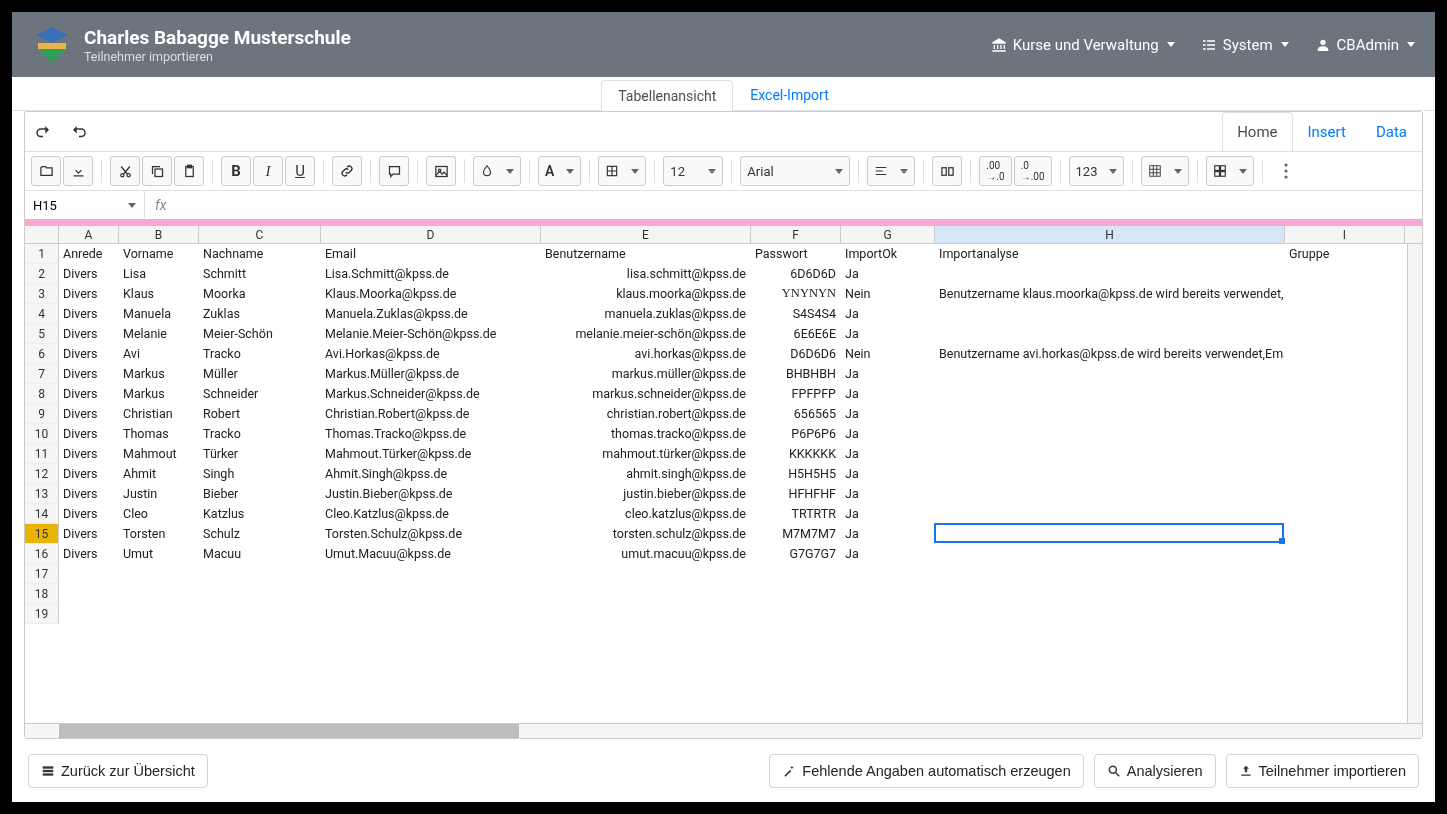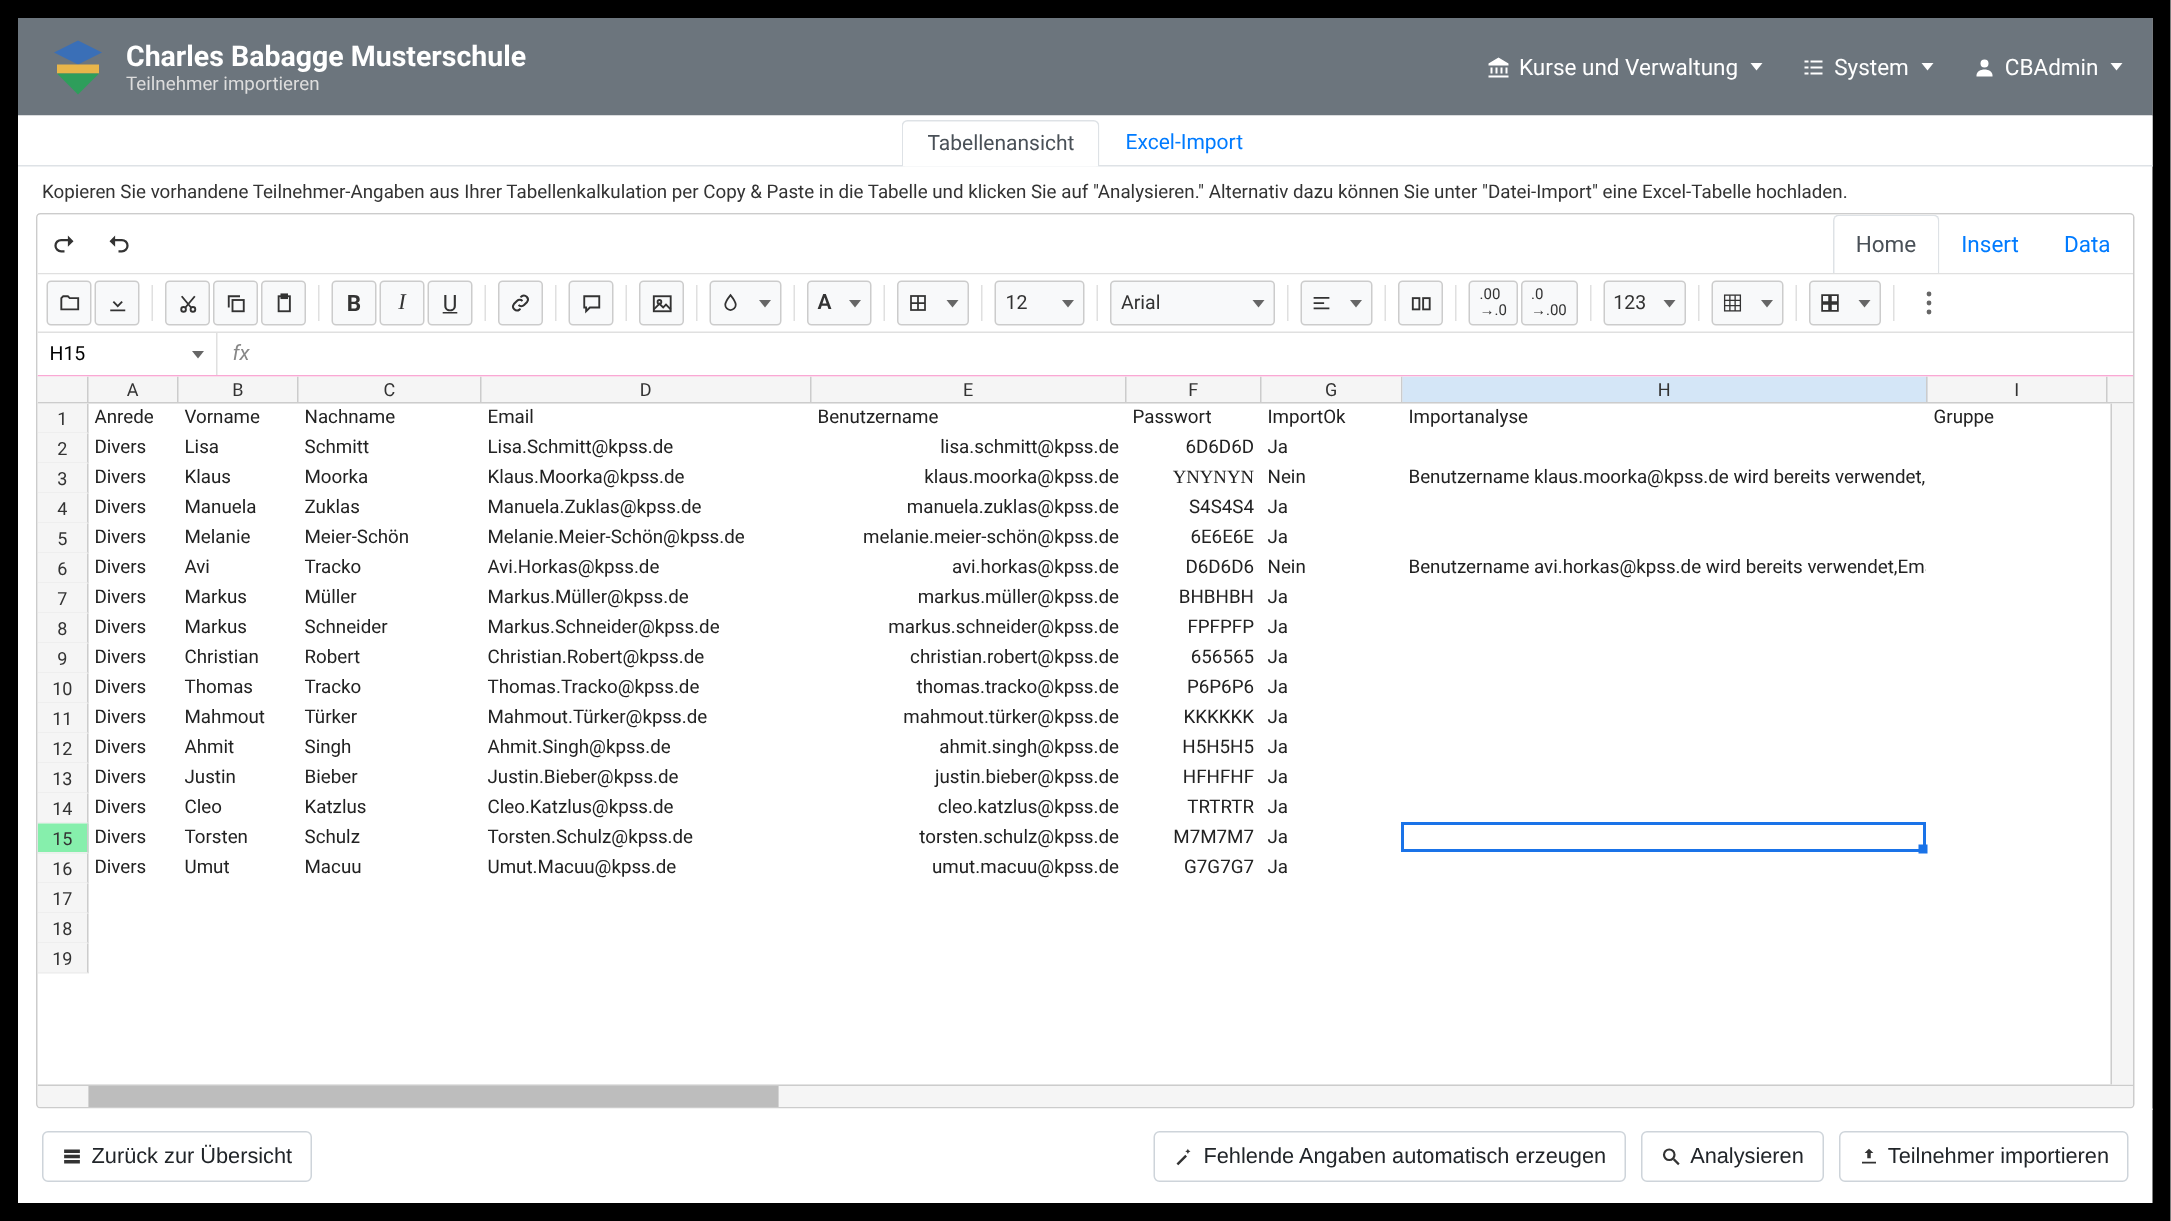--- a/index.html
+++ b/index.html
@@ -22,34 +22,34 @@
   .sheet-toolbar-row { display: flex; align-items: center; border-bottom: 1px solid #e0e0e0; background: #fff; }
   .ur-btn { width: 28px; height: 28px; display: inline-flex; align-items: center; justify-content: center; margin: 4px; color: #333; cursor: pointer; }
   .sheet-tabs { margin-left: auto; display: flex; }
   .sheet-tab { padding: 10px 14px; font-size: 15px; color: #007bff; cursor: pointer; border: 1px solid transparent; border-bottom: none; border-radius: 4px 4px 0 0; }
   .sheet-tab.active { color: #495057; border-color: #dee2e6; }
   .ribbon { display: flex; align-items: center; padding: 4px 6px; border-bottom: 1px solid #e0e0e0; background: #fff; gap: 2px; flex-wrap: nowrap; }
   .rb { border: 1px solid #ccc; border-radius: 3px; background: #f8f9fa; height: 30px; min-width: 30px; padding: 0 6px; display: inline-flex; align-items: center; justify-content: center; cursor: pointer; color: #333; font-size: 13px; }
   .rb.combo { gap: 8px; }
   .sep { width: 1px; height: 24px; background: #e0e0e0; margin: 0 6px; }
   .dd { width: 0; height: 0; border-left: 4px solid transparent; border-right: 4px solid transparent; border-top: 5px solid #666; margin-left: 4px; }
-  .fxrow { display: flex; align-items: center; border-bottom: 1px solid #f9a8d4; background: #fff; }
+  .fxrow { display: flex; align-items: center; border-bottom: 7px solid #f9a8d4; background: #fff; }
   .cellref { width: 120px; border-right: 1px solid #e0e0e0; display: flex; align-items: center; padding: 0 8px; height: 28px; font-size: 13px; }
   .cellref .dd2 { margin-left: auto; }
   .fxlabel { font-style: italic; color: #888; padding: 0 10px; font-size: 14px; }
   .fxinput { flex: 1; border: none; height: 28px; font-size: 13px; padding: 0 4px; outline: none; }
   .gridarea { flex: 1; overflow: hidden; position: relative; display: flex; flex-direction: column; }
   .colhdrs { display: flex; background: #f5f5f5; border-bottom: 1px solid #ccc; height: 18px; }
   .corner { width: 34px; border-right: 1px solid #ccc; background: #f5f5f5; }
   .colh { border-right: 1px solid #ccc; text-align: center; font-size: 12px; color: #333; display: flex; align-items: center; justify-content: center; cursor: pointer; }
   .colh.sel { background: #d4e6f7; }
   .rows { flex: 1; overflow: hidden; }
   .row { display: flex; height: 20px; }
   .rowh { width: 34px; border-right: 1px solid #ccc; border-bottom: 1px solid #eee; background: #f5f5f5; text-align: center; font-size: 12px; color: #333; display: flex; align-items: center; justify-content: center; cursor: pointer; }
-  .rowh.sel { background: #86efac; }
+  .rowh.sel { background: #eab308; }
   .cell { border-right: 1px solid transparent; border-bottom: 1px solid transparent; font-size: 12.5px; color: #222; padding: 0 4px; overflow: hidden; white-space: nowrap; display: flex; align-items: center; }
   .cell.rt { justify-content: flex-end; }
   .activecell { position: absolute; border: 2px solid #1a73e8; pointer-events: none; }
   .activecell::after { content: ""; position: absolute; right: -3px; bottom: -3px; width: 6px; height: 6px; background: #1a73e8; }
   .hscroll { height: 15px; background: #f5f5f5; border-top: 1px solid #ccc; display: flex; }
   .hs-track { flex: 0 0 460px; background: #e0e0e0; position: relative; margin-left: 34px; }
   .hs-thumb { position: absolute; left: 0; top: 0; bottom: 0; width: 100%; background: #bdbdbd; }
   .hs-rest { flex: 1; }
   .vscroll { position: absolute; right: 0; top: 18px; bottom: 15px; width: 15px; background: #f5f5f5; border-left: 1px solid #ccc; }
   .footer { padding: 14px 16px; display: flex; align-items: center; gap: 10px; border-top: 1px solid #fff; }
@@ -99,21 +99,20 @@
           <span class="caret"></span>
       </div>
     </div>
   </div>
 
   <div class="tabstrip">
     <div class="tab active">Tabellenansicht</div>
     <div class="tab">Excel-Import</div>
   </div>
 
-  <div class="helptext">Kopieren Sie vorhandene Teilnehmer-Angaben aus Ihrer Tabellenkalkulation per Copy &amp; Paste in die Tabelle und klicken Sie auf "Analysieren." Alternativ dazu können Sie unter "Datei-Import" eine Excel-Tabelle hochladen.</div>
 
   <div class="sheetwrap">
     <div class="sheet-toolbar-row">
       <span class="ur-btn">
           <svg width="18" height="18" viewBox="0 0 24 24" fill="#333">
             <path d="M9 14l-5-5 5-5v3h6a6 6 0 010 12h-3v-2h3a4 4 0 000-8H9v5z" transform="scale(-1,1) translate(-24,0)"></path>
           </svg>
         </span>
       <span class="ur-btn">
           <svg width="18" height="18" viewBox="0 0 24 24" fill="#333">

